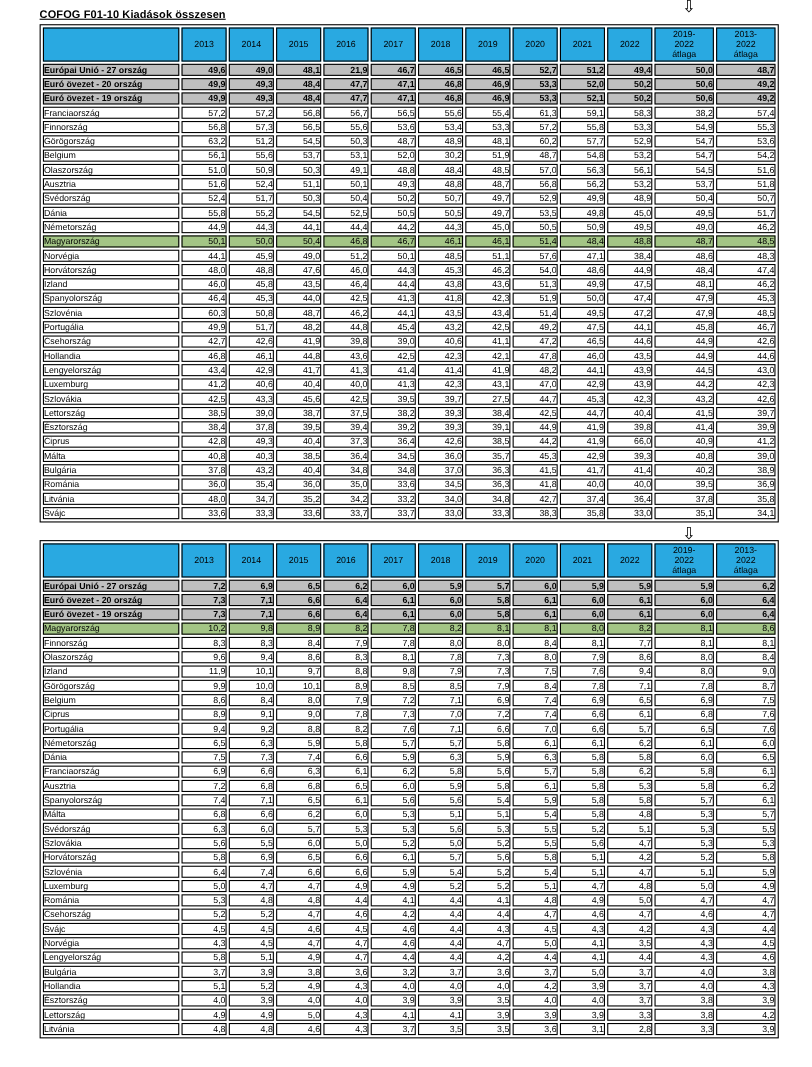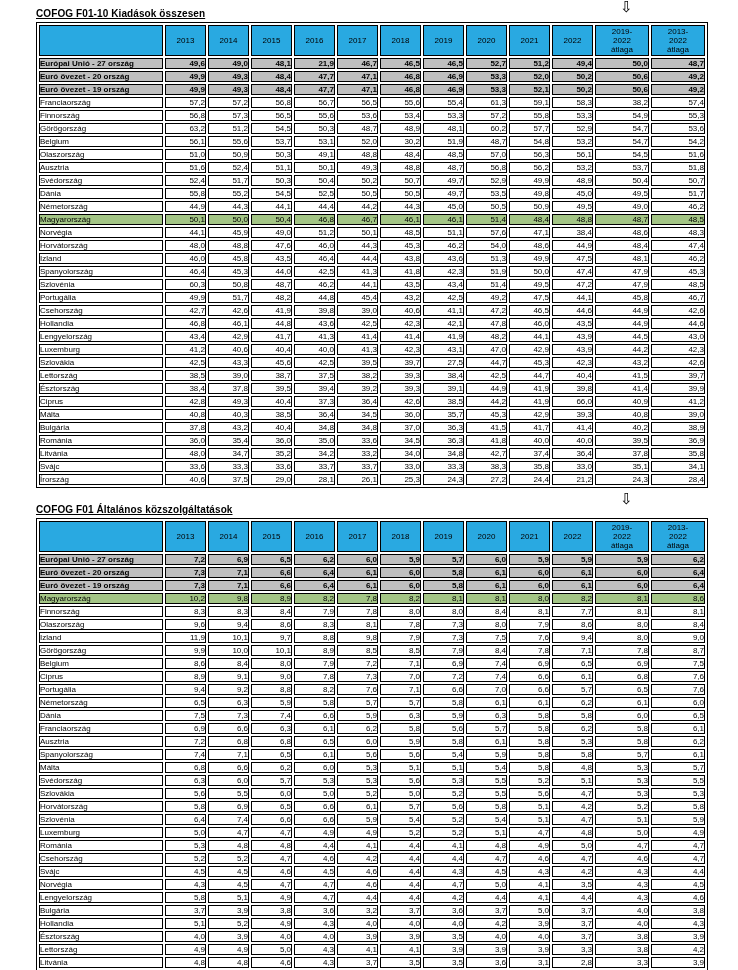--- a/index.html
+++ b/index.html
@@ -562,42 +562,26 @@
           <td class="num">33,7</td>
           <td class="num">33,7</td>
           <td class="num">33,0</td>
           <td class="num">33,3</td>
           <td class="num">38,3</td>
           <td class="num">35,8</td>
           <td class="num">33,0</td>
           <td class="num">35,1</td>
           <td class="num">34,1</td>
         </tr>
-        <tr>
-          <td class="name">Írország</td>
-          <td class="num">40,6</td>
-          <td class="num">37,5</td>
-          <td class="num">29,0</td>
-          <td class="num">28,1</td>
-          <td class="num">26,1</td>
-          <td class="num">25,3</td>
-          <td class="num">24,3</td>
-          <td class="num">27,2</td>
-          <td class="num">24,4</td>
-          <td class="num">21,2</td>
-          <td class="num">24,3</td>
-          <td class="num">28,4</td>
-        </tr>
       </tbody>
   </table>
 </section>
 
 <section class="table-section section-2">
   <div class="arrow">⇩</div>
-  <h2 class="section-title">COFOG F01 Általános közszolgáltatások</h2>
   <table class="data-table">
     <colgroup>
         <col style="width: 124px;">
         <col style="width: 41px;">
         <col style="width: 41px;">
         <col style="width: 41px;">
         <col style="width: 41px;">
         <col style="width: 41px;">
         <col style="width: 41px;">
         <col style="width: 41px;">

